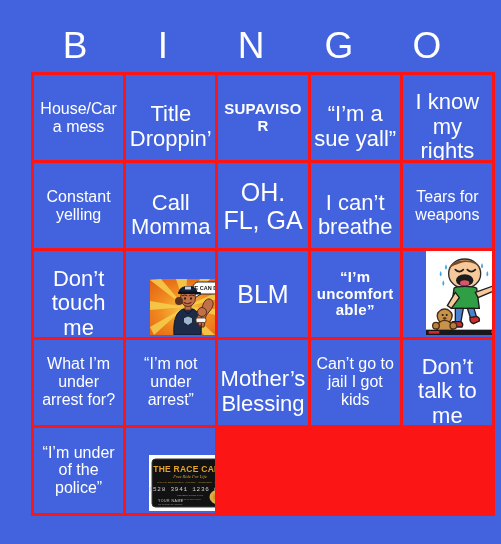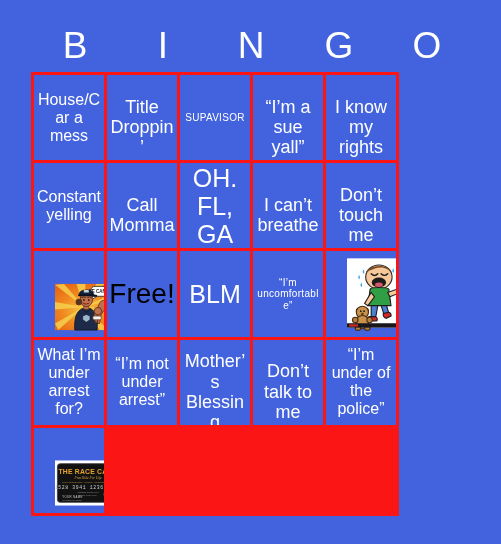--- a/index.html
+++ b/index.html
@@ -33,21 +33,21 @@
     color: #ffffff;
     font-size: 37px;
     line-height: 52px;
     font-weight: 400;
     letter-spacing: 0px;
   }
   #grid {
     position: absolute;
     left: 31px;
     top: 72px;
-    width: 368px;
+    width: 464px;
     height: 444px;
     display: grid;
     grid-template-columns: repeat(5, 1fr);
     grid-template-rows: repeat(5, 1fr);
     border-top: 3px solid #fb1515;
     border-left: 3px solid #fb1515;
     box-sizing: border-box;
     background: #fb1515;
   }
   .cell {
@@ -63,24 +63,24 @@
     padding: 2px;
   }
   .cell-text {
     color: #ffffff;
     text-align: center;
     line-height: 1.12;
     word-wrap: break-word;
     width: 100%;
   }
   .size-xl  { font-size: 25px; }
-  .size-lg  { font-size: 18px; margin-top: 19px; }
+  .size-lg  { font-size: 22px; margin-top: 19px; }
   .size-md  { font-size: 16px; }
   .size-sm  { font-size: 13px; }
-  .size-xs  { font-size: 10px; letter-spacing: 0.3px; }
+  .size-xs  { font-size: 15px; letter-spacing: 0.3px; font-weight: bold; }
   .free-text {
     color: #000000;
     font-size: 28px;
   }
 
   
   .img-wrap {
     width: 100%;
     height: 100%;
     display: flex;
@@ -125,20 +125,23 @@
         <div class="cell-text size-md">Constant yelling</div>
       </div>
       <div class="cell">
         <div class="cell-text size-lg">Call Momma</div>
       </div>
       <div class="cell">
         <div class="cell-text size-xl">OH. FL, GA</div>
       </div>
       <div class="cell">
         <div class="cell-text size-lg">I can’t breathe</div>
+      </div>
+      <div class="cell">
+        <div class="cell-text size-md">Tears for weapons</div>
       </div>
       <div class="cell">
         <div class="cell-text size-lg">Don’t touch me</div>
       </div>
       <div class="cell">
   <div class="img-wrap">
   <svg class="art" width="80" height="56" viewBox="0 0 160 112">
     <defs>
       <radialGradient id="sun" cx="45%" cy="55%" r="75%">
         <stop offset="0%" stop-color="#f7c948"></stop>
@@ -195,23 +198,20 @@
       <ellipse cx="70" cy="39" rx="2" ry="2.4" fill="#2a1a10"></ellipse>
       <ellipse cx="82" cy="39" rx="2" ry="2.4" fill="#2a1a10"></ellipse>
       <path d="M68 47 q7 5 14 0" fill="none" stroke="#7a2218" stroke-width="2.4" stroke-linecap="round"></path>
       <path d="M65 33 q5 -3 9 0" fill="none" stroke="#3d2212" stroke-width="2" stroke-linecap="round"></path>
       <path d="M79 33 q5 -3 9 0" fill="none" stroke="#3d2212" stroke-width="2" stroke-linecap="round"></path>
     </g>
   </svg>
   </div>
       </div>
       <div class="cell">
-        <div class="cell-text size-xl free-text">Free!</div>
-      </div>
-      <div class="cell">
         <div class="cell-text size-xl">BLM</div>
       </div>
       <div class="cell">
         <div class="cell-text size-xs">“I’m uncomfortable”</div>
       </div>
       <div class="cell">
   <div class="img-wrap">
   <svg class="art" width="80" height="84" viewBox="0 0 120 126">
     <rect x="0" y="0" width="120" height="126" fill="#ffffff"></rect>
 
@@ -267,20 +267,23 @@
   </div>
       </div>
       <div class="cell">
         <div class="cell-text size-md">What I’m under arrest for?</div>
       </div>
       <div class="cell">
         <div class="cell-text size-md">“I’m not under arrest”</div>
       </div>
       <div class="cell">
         <div class="cell-text size-lg">Mother’s Blessing</div>
+      </div>
+      <div class="cell">
+        <div class="cell-text size-md">Can’t go to jail I got kids</div>
       </div>
       <div class="cell">
         <div class="cell-text size-lg">Don’t talk to me</div>
       </div>
       <div class="cell">
         <div class="cell-text size-md">“I’m under of the police”</div>
       </div>
       <div class="cell">
   <div class="img-wrap">
   <svg class="art" width="82" height="56" viewBox="0 0 164 112">

